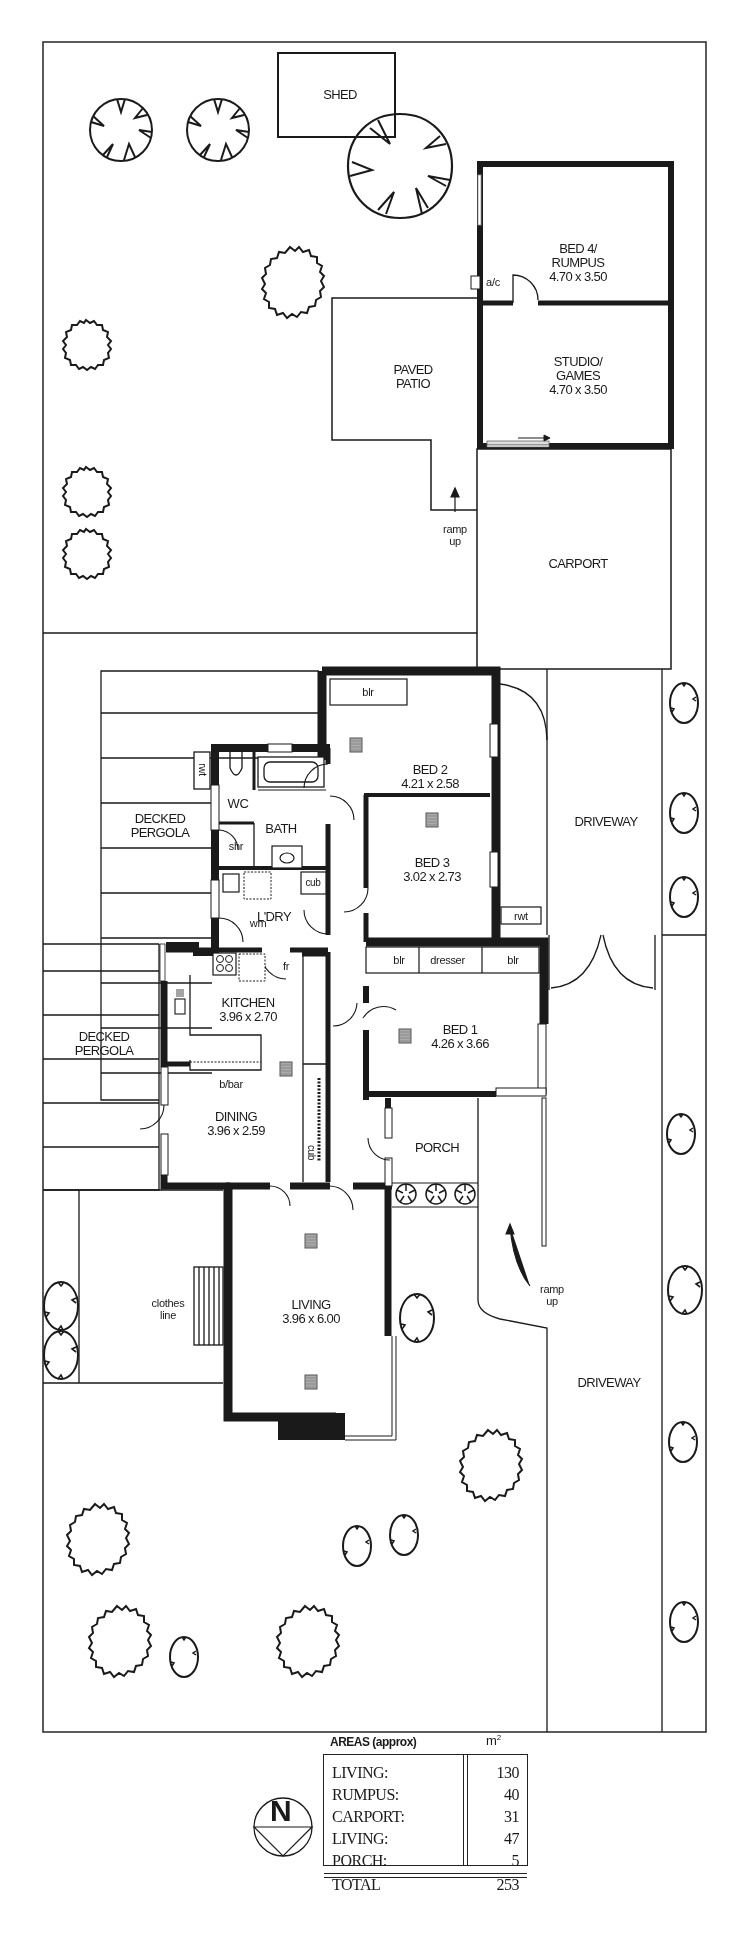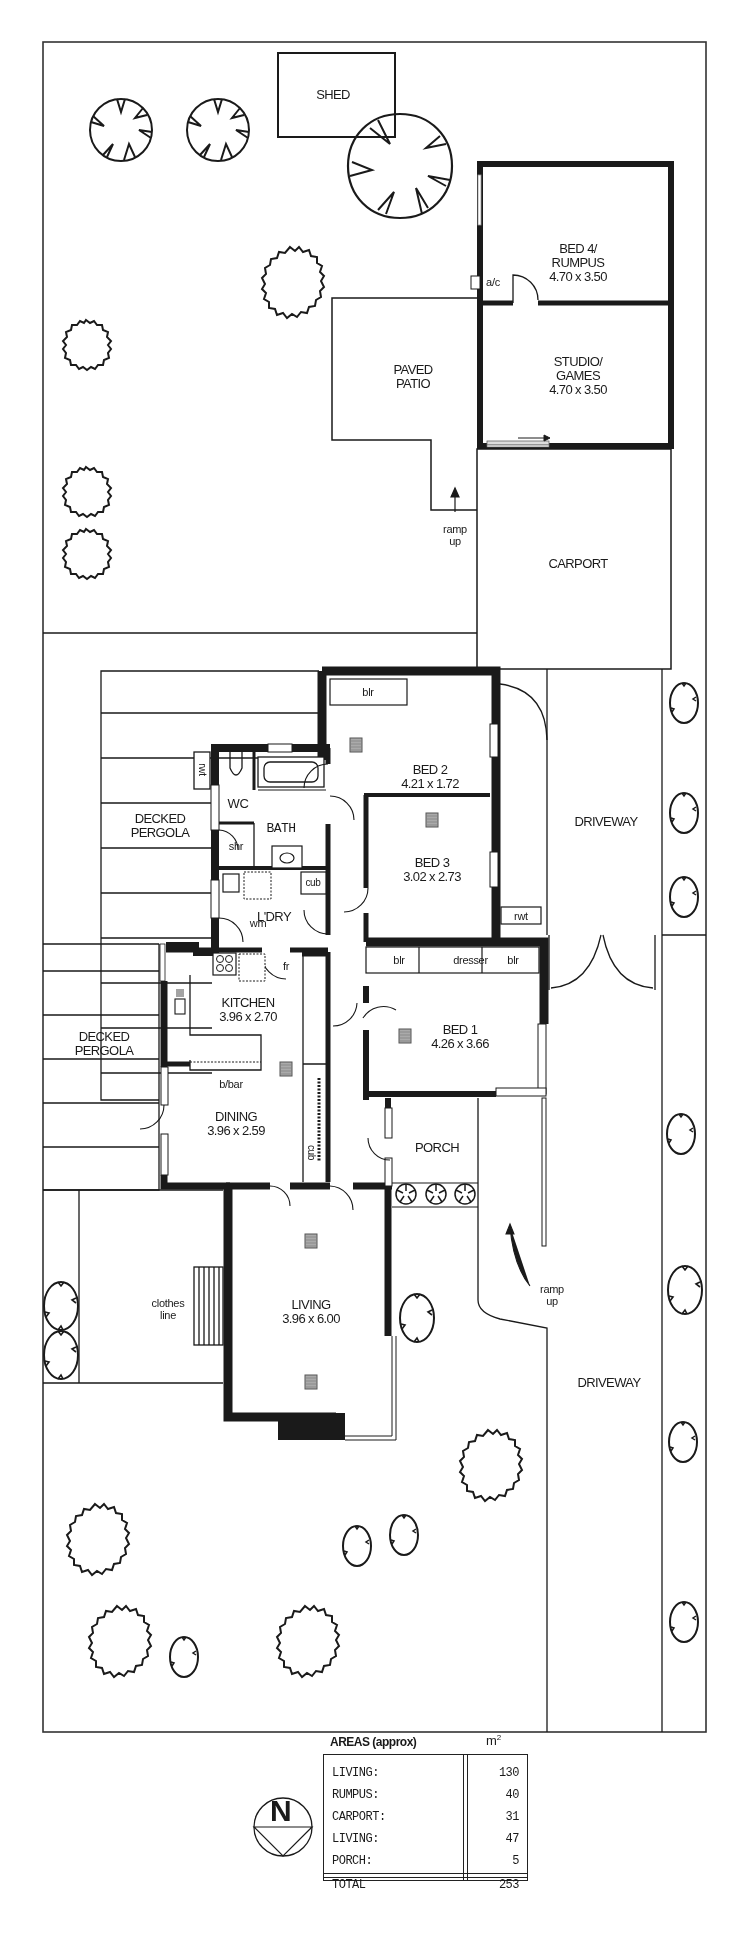--- a/index.html
+++ b/index.html
@@ -2,21 +2,21 @@
 <html><head>
 <meta charset="utf-8">
 <style>
   html, body { margin:0; padding:0; background:#ffffff; }
   body { width:750px; height:1940px; position:relative; overflow:hidden; font-family:"Liberation Sans", sans-serif; color:#1a1a1a; }
   #plan { position:absolute; left:0; top:0; width:750px; height:1940px; }
   .lbl { position:absolute; text-align:center; font-family:"Liberation Sans", sans-serif; font-size:13px; line-height:14px; letter-spacing:-0.6px; color:#1a1a1a; white-space:nowrap; transform:translateX(-50%); }
   .lbl.small { font-size:11px; line-height:12px; letter-spacing:-0.3px; }
   .lbl.tiny { font-size:10px; line-height:11px; letter-spacing:-0.3px; }
   .lbl .dim { display:block; }
-  .areas { position:absolute; left:323px; top:1754px; width:205px; height:127px; border:1.5px solid #222; box-sizing:border-box; font-family:Liberation Mono, monospace; font-size:12px; letter-spacing:-0.5px; }
+  .areas { position:absolute; left:323px; top:1754px; width:205px; height:112px; border:1.5px solid #222; box-sizing:border-box; font-family:Liberation Serif, serif; font-size:16px; letter-spacing:-0.5px; }
   .areas-head { position:absolute; left:330px; top:1735px; font-size:12px; letter-spacing:-0.5px; font-family:"Liberation Sans", sans-serif;font-weight:bold; }
   .areas-unit { position:absolute; left:486px; top:1733px; font-size:13px; font-family:"Liberation Sans", sans-serif; }
   .areas-unit sup { font-size:8px; }
   .areas .colsep { position:absolute; left:139px; top:0; bottom:0; width:3px; border-left:1px solid #222; border-right:1px solid #222; }
   .areas .rowsep { position:absolute; left:0; right:0; top:118px; height:3px; border-top:1px solid #222; border-bottom:1px solid #222; }
   .areas .row { position:absolute; left:8px; right:8px; height:22px; line-height:22px; }
   .areas .row .k { position:absolute; left:0; }
   .areas .row .v { position:absolute; right:0; }
 </style>
 </head>
@@ -304,21 +304,21 @@
   <g>
       <use href="#bushL" x="305" y="1642"></use>
     </g>
 
   <g>
     <ellipse cx="283" cy="1827" rx="29" ry="29" fill="#fff" stroke="#1a1a1a" stroke-width="1.3"></ellipse>
     <path d="M254,1827 H312 L283,1856 Z" fill="none" stroke="#1a1a1a" stroke-width="1.2"></path>
   </g>
 </svg>
 
-<div class="lbl" style="left:333px;top:88px;">SHED</div>
+<div class="lbl" style="left:340px;top:88px;">SHED</div>
 
 <div class="lbl" style="left:578px;top:242px;">
   <span class="dim">BED 4/</span>
   <span class="dim">RUMPUS</span>
   <span class="dim">4.70 x 3.50</span>
 </div>
 <div class="lbl" style="left:578px;top:355px;">
   <span class="dim">STUDIO/</span>
   <span class="dim">GAMES</span>
   <span class="dim">4.70 x 3.50</span>
@@ -330,53 +330,53 @@
   <span class="dim">PATIO</span>
 </div>
 <div class="lbl small" style="left:455px;top:523px;">
   <span class="dim">ramp</span>
   <span class="dim">up</span>
 </div>
 <div class="lbl" style="left:578px;top:557px;">CARPORT</div>
 
 <div class="lbl" style="left:430px;top:763px;">
   <span class="dim">BED 2</span>
-  <span class="dim">4.21 x 1.72</span>
+  <span class="dim">4.21 x 2.58</span>
 </div>
 <div class="lbl small" style="left:368px;top:686px;">blr</div>
 
 <div class="lbl" style="left:432px;top:856px;">
   <span class="dim">BED 3</span>
   <span class="dim">3.02 x 2.73</span>
 </div>
 <div class="lbl small" style="left:521px;top:910px;">rwt</div>
 
 <div class="lbl" style="left:460px;top:1023px;">
   <span class="dim">BED 1</span>
   <span class="dim">4.26 x 3.66</span>
 </div>
 <div class="lbl small" style="left:399px;top:954px;">blr</div>
-<div class="lbl small" style="left:464px;top:954px;padding-left:13px;">dresser</div>
+<div class="lbl small" style="left:441px;top:954px;padding-left:13px;">dresser</div>
 <div class="lbl small" style="left:513px;top:954px;">blr</div>
 
 <div class="lbl" style="left:606px;top:815px;">DRIVEWAY</div>
 <div class="lbl" style="left:609px;top:1376px;">DRIVEWAY</div>
 
 <div class="lbl" style="left:160px;top:812px;">
   <span class="dim">DECKED</span>
   <span class="dim">PERGOLA</span>
 </div>
 <div class="lbl" style="left:104px;top:1030px;">
   <span class="dim">DECKED</span>
   <span class="dim">PERGOLA</span>
 </div>
 <div class="lbl tiny" style="left:202px;top:764px;transform:translateX(-50%) rotate(90deg);">rwt</div>
 
 <div class="lbl small" style="left:238px;top:798px;font-size:13px;">WC</div>
-<div class="lbl" style="left:281px;top:822px;font-family:Liberation Mono, monospace;">BATH</div>
+<div class="lbl" style="left:281px;top:822px;">BATH</div>
 <div class="lbl small" style="left:236px;top:840px;">shr</div>
 <div class="lbl small" style="left:258px;top:917px;">wm</div>
 <div class="lbl tiny" style="left:313px;top:877px;">cub</div>
 <div class="lbl" style="left:274px;top:910px;">L'DRY</div>
 
 <div class="lbl" style="left:248px;top:996px;">
   <span class="dim">KITCHEN</span>
   <span class="dim">3.96 x 2.70</span>
 </div>
 <div class="lbl small" style="left:252px;top:960px;margin-left:34px;">fr</div>

